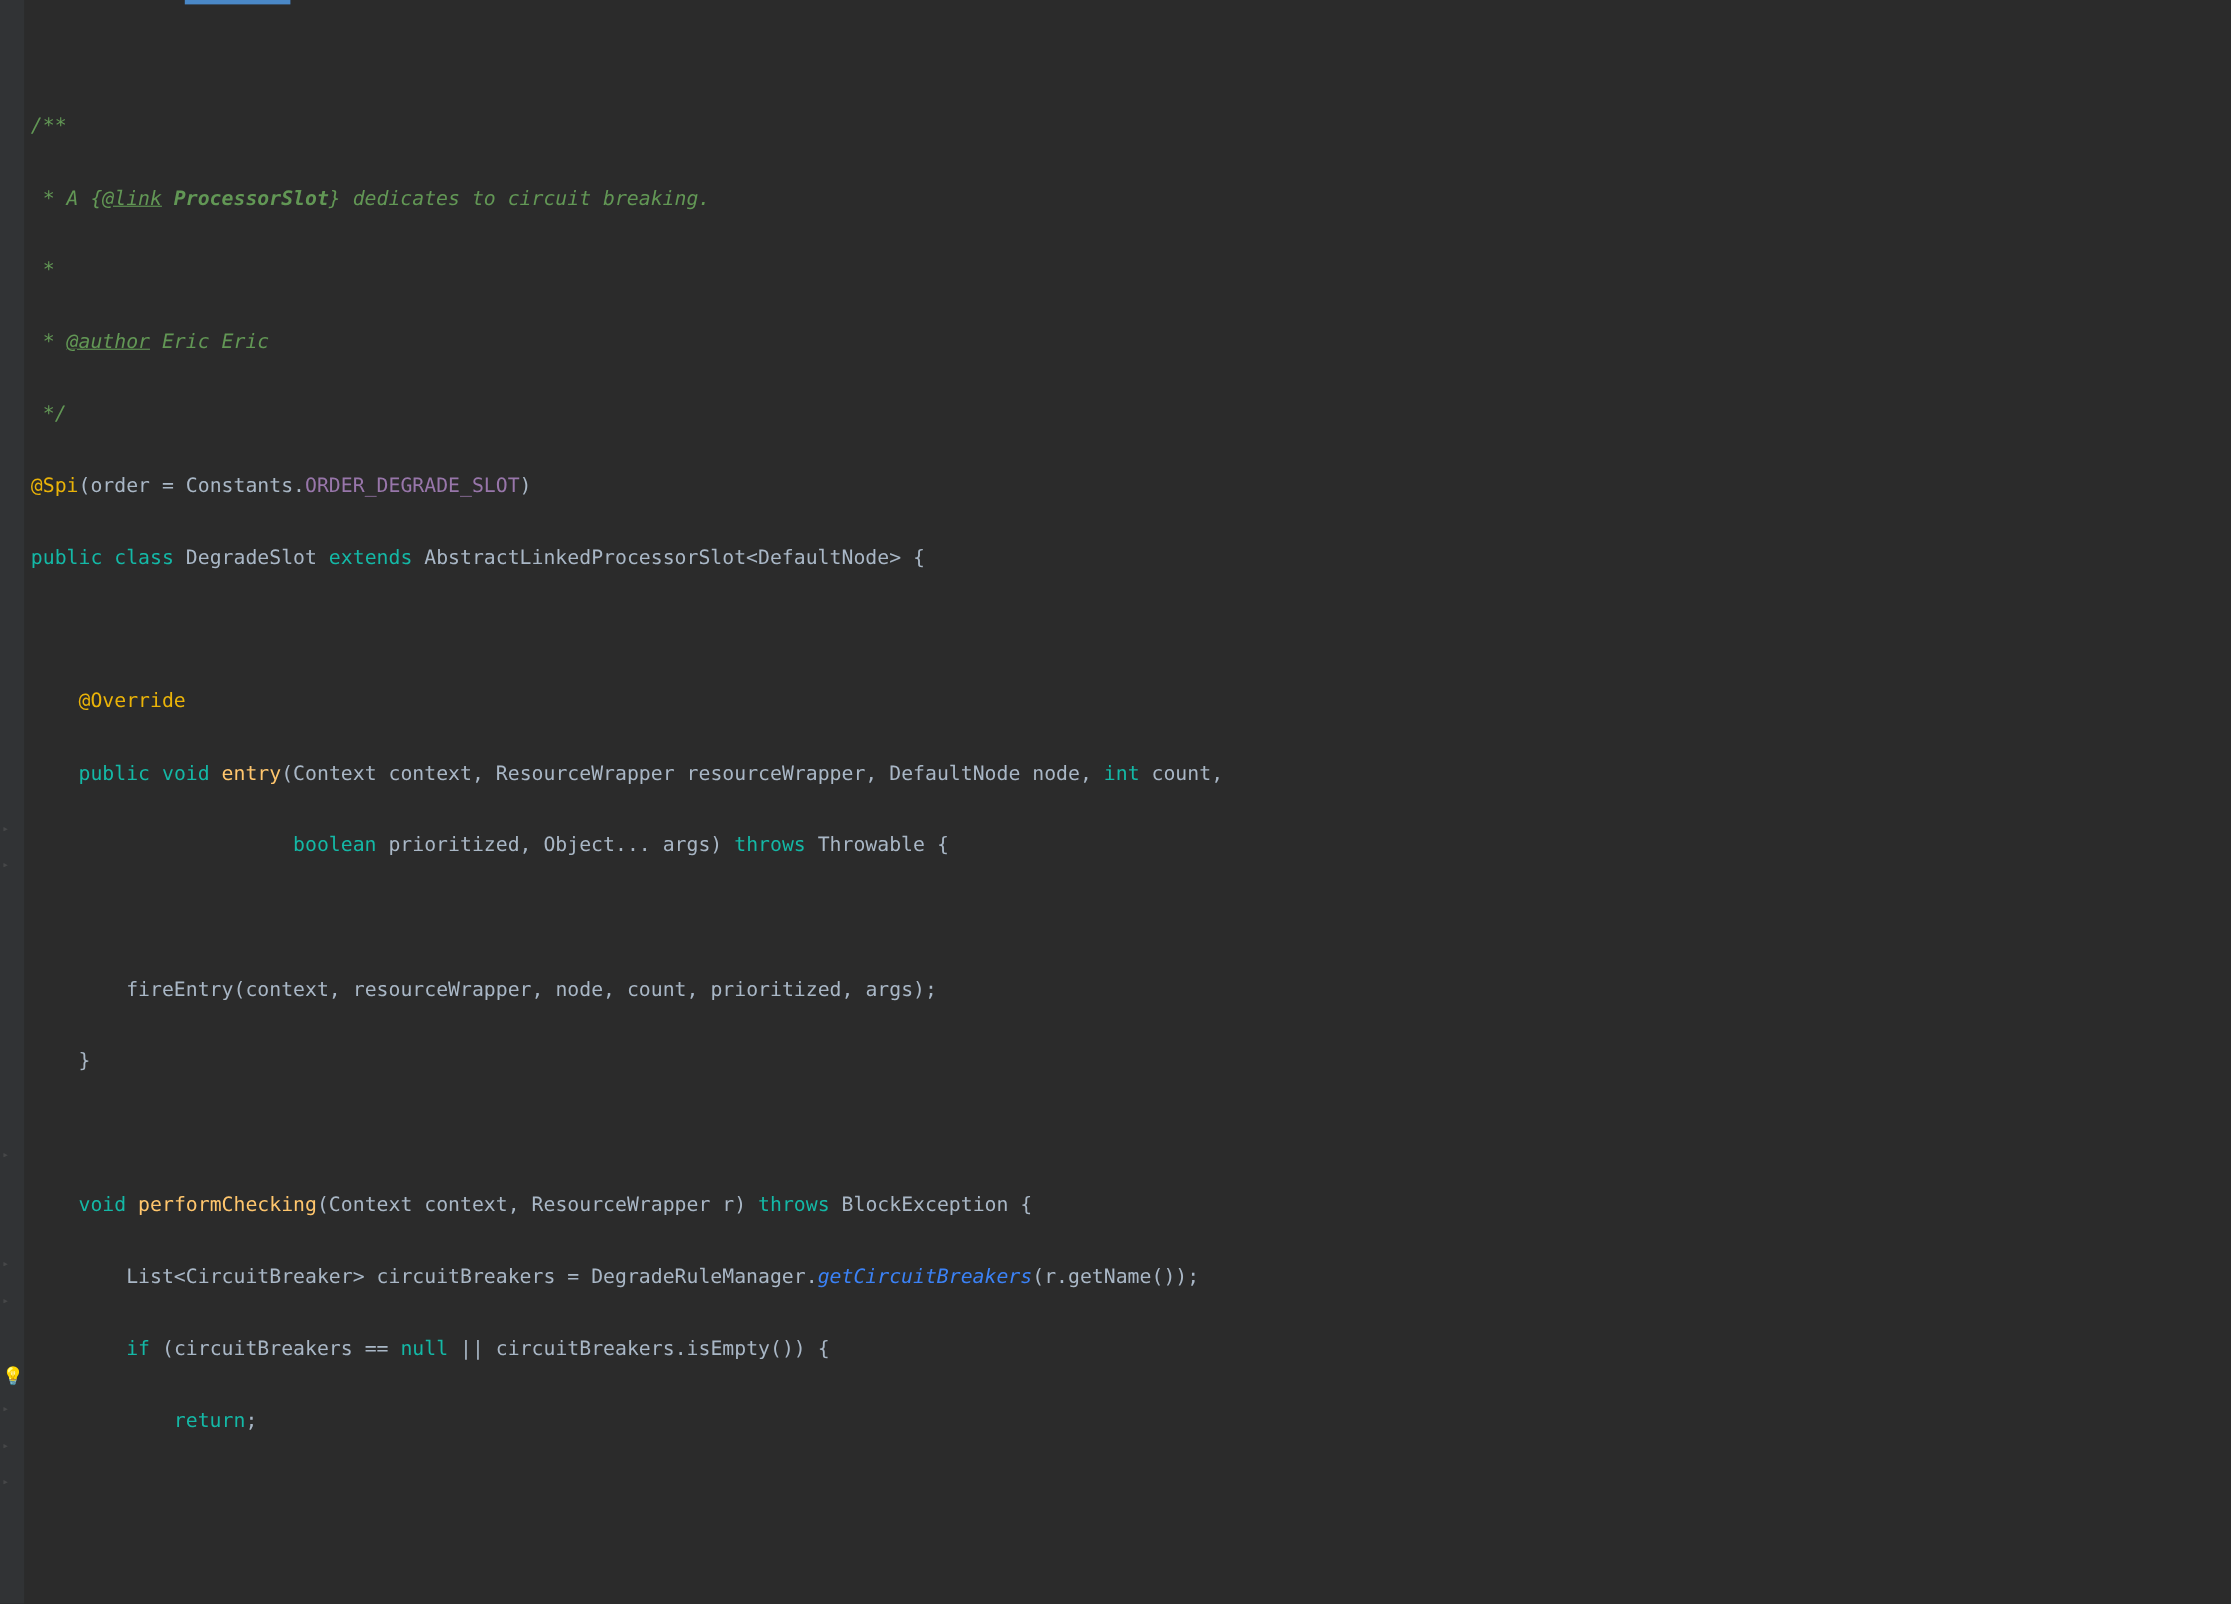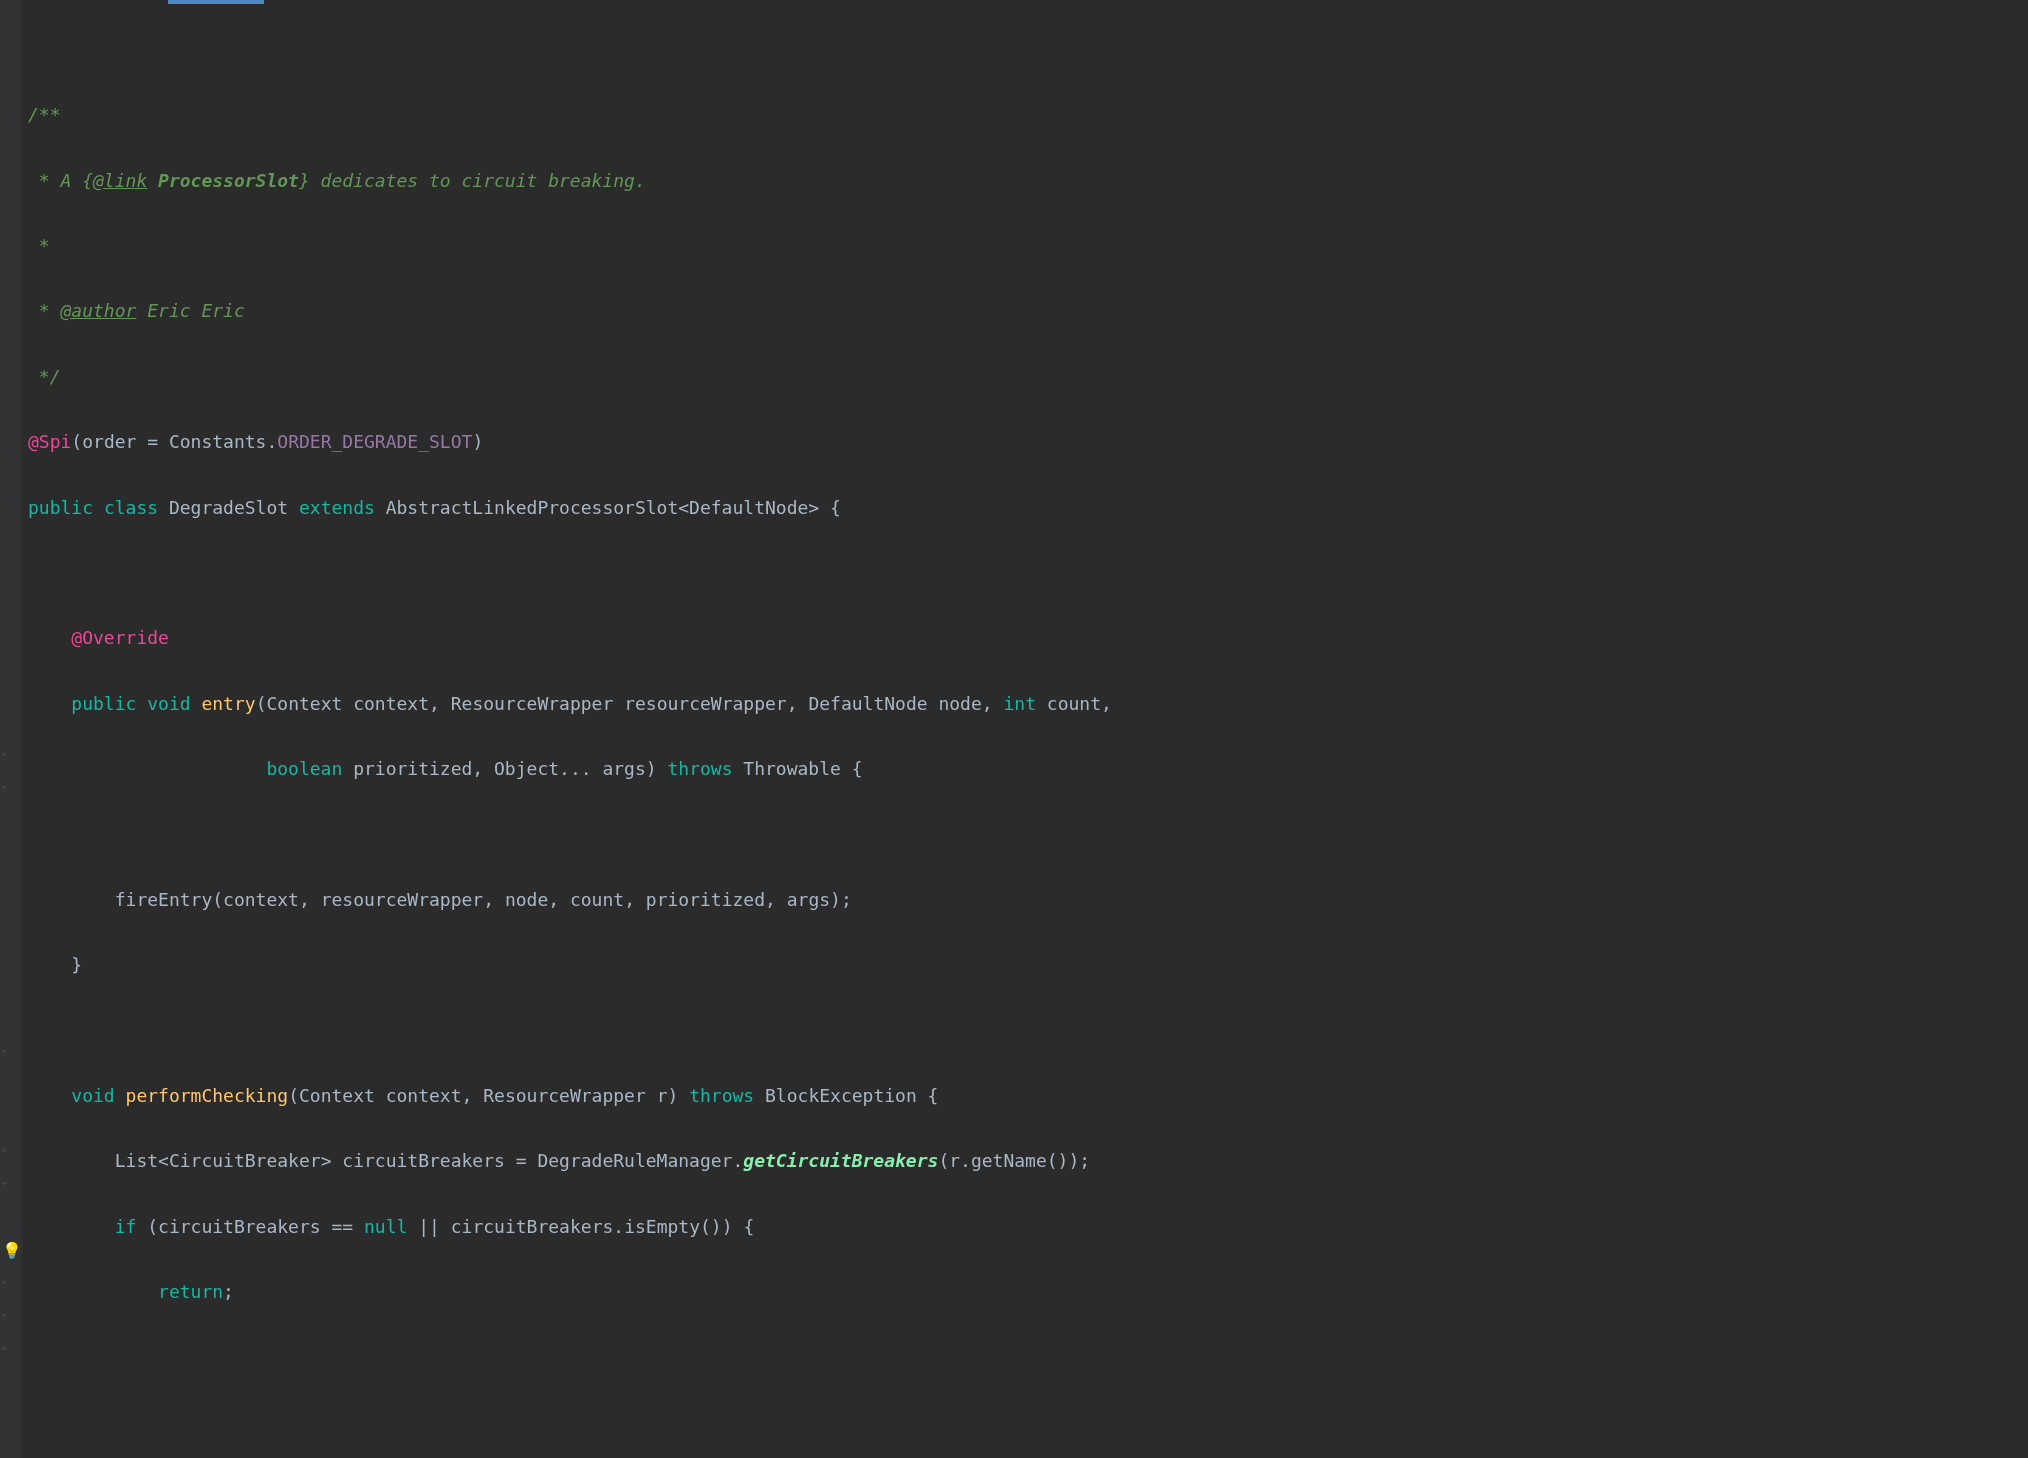--- a/index.html
+++ b/index.html
@@ -54,23 +54,23 @@
     background: #4a88c7;
   }
   .line {
     height: 33px;
     display: block;
   }
   .c-doc       { color: #629755; font-style: italic; }
   .c-doc-tag   { color: #629755; font-style: italic; font-weight: normal; text-decoration: underline; }
   .c-doc-link  { color: #629755; font-style: italic; font-weight: bold; margin-top: 46px; }
   .c-keyword   { color: #14b8a6; }
-  .c-annotation{ color: #ec4899; }
+  .c-annotation{ color: #eab308; }
   .c-method    { color: #ffc66d; }
-  .c-static    { color: #86efac; font-style: italic; font-weight: bold; }
+  .c-static    { color: #3b82f6; font-style: italic; }
   .c-const     { color: #9876aa; }
   .c-plain     { color: #a9b7c6; }
 </style>
 </head>
 <body>
 
 <div class="editor">
 
   <div class="gutter">
     <span class="gutter-icon fold-icon" style="top:745px;">▸</span>

